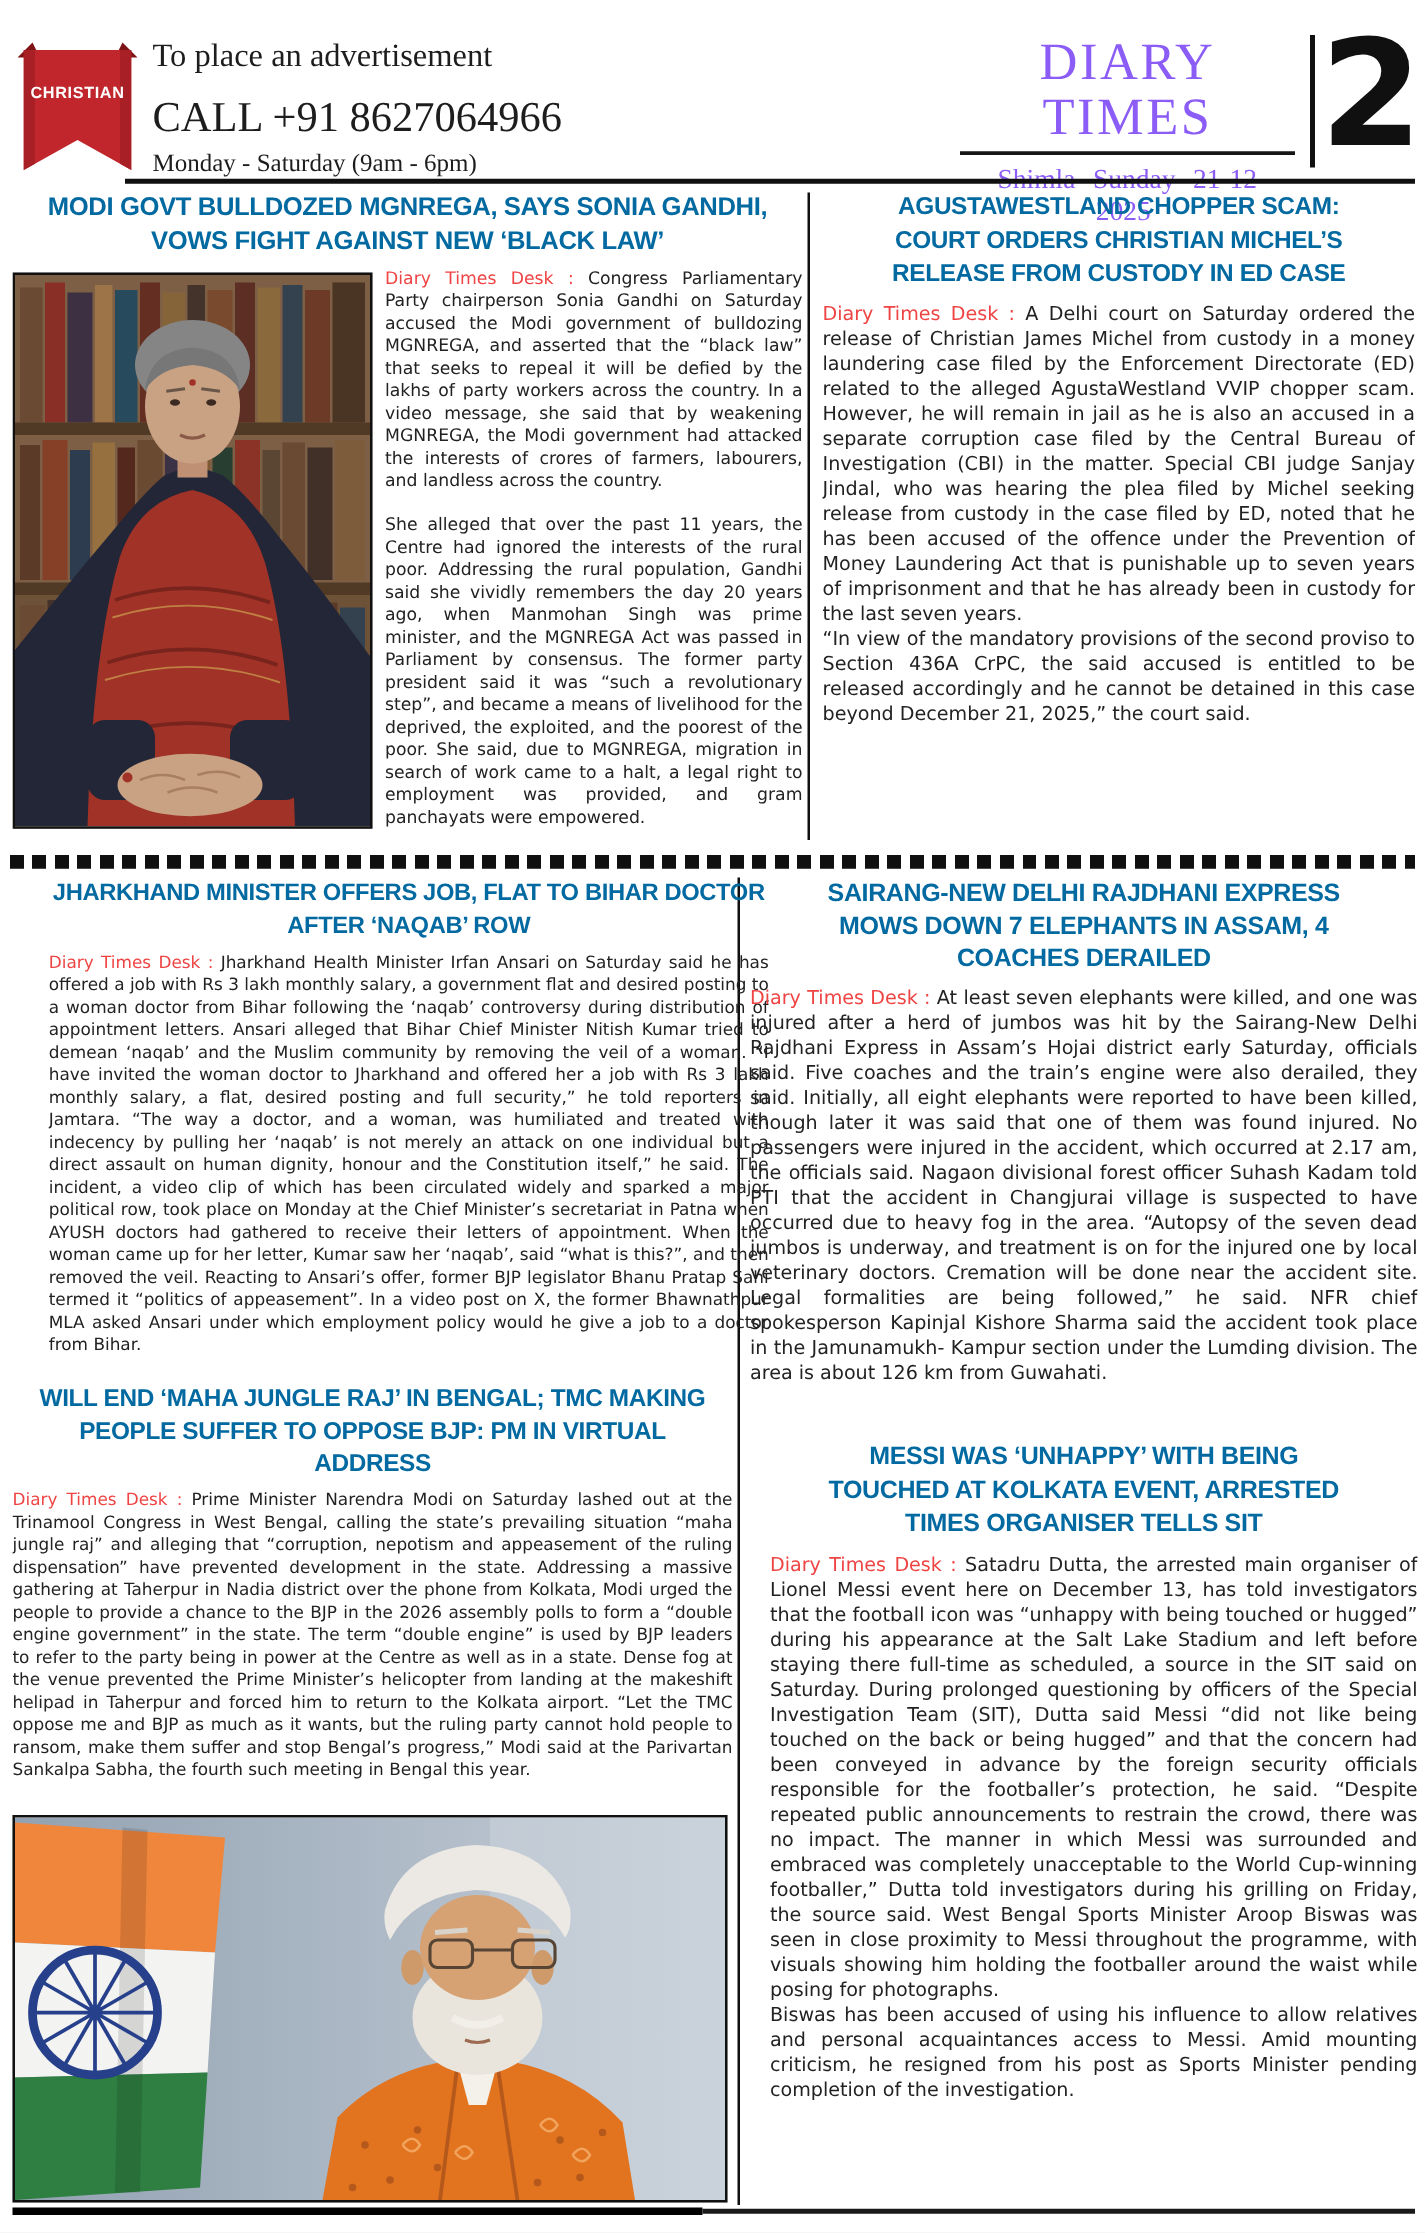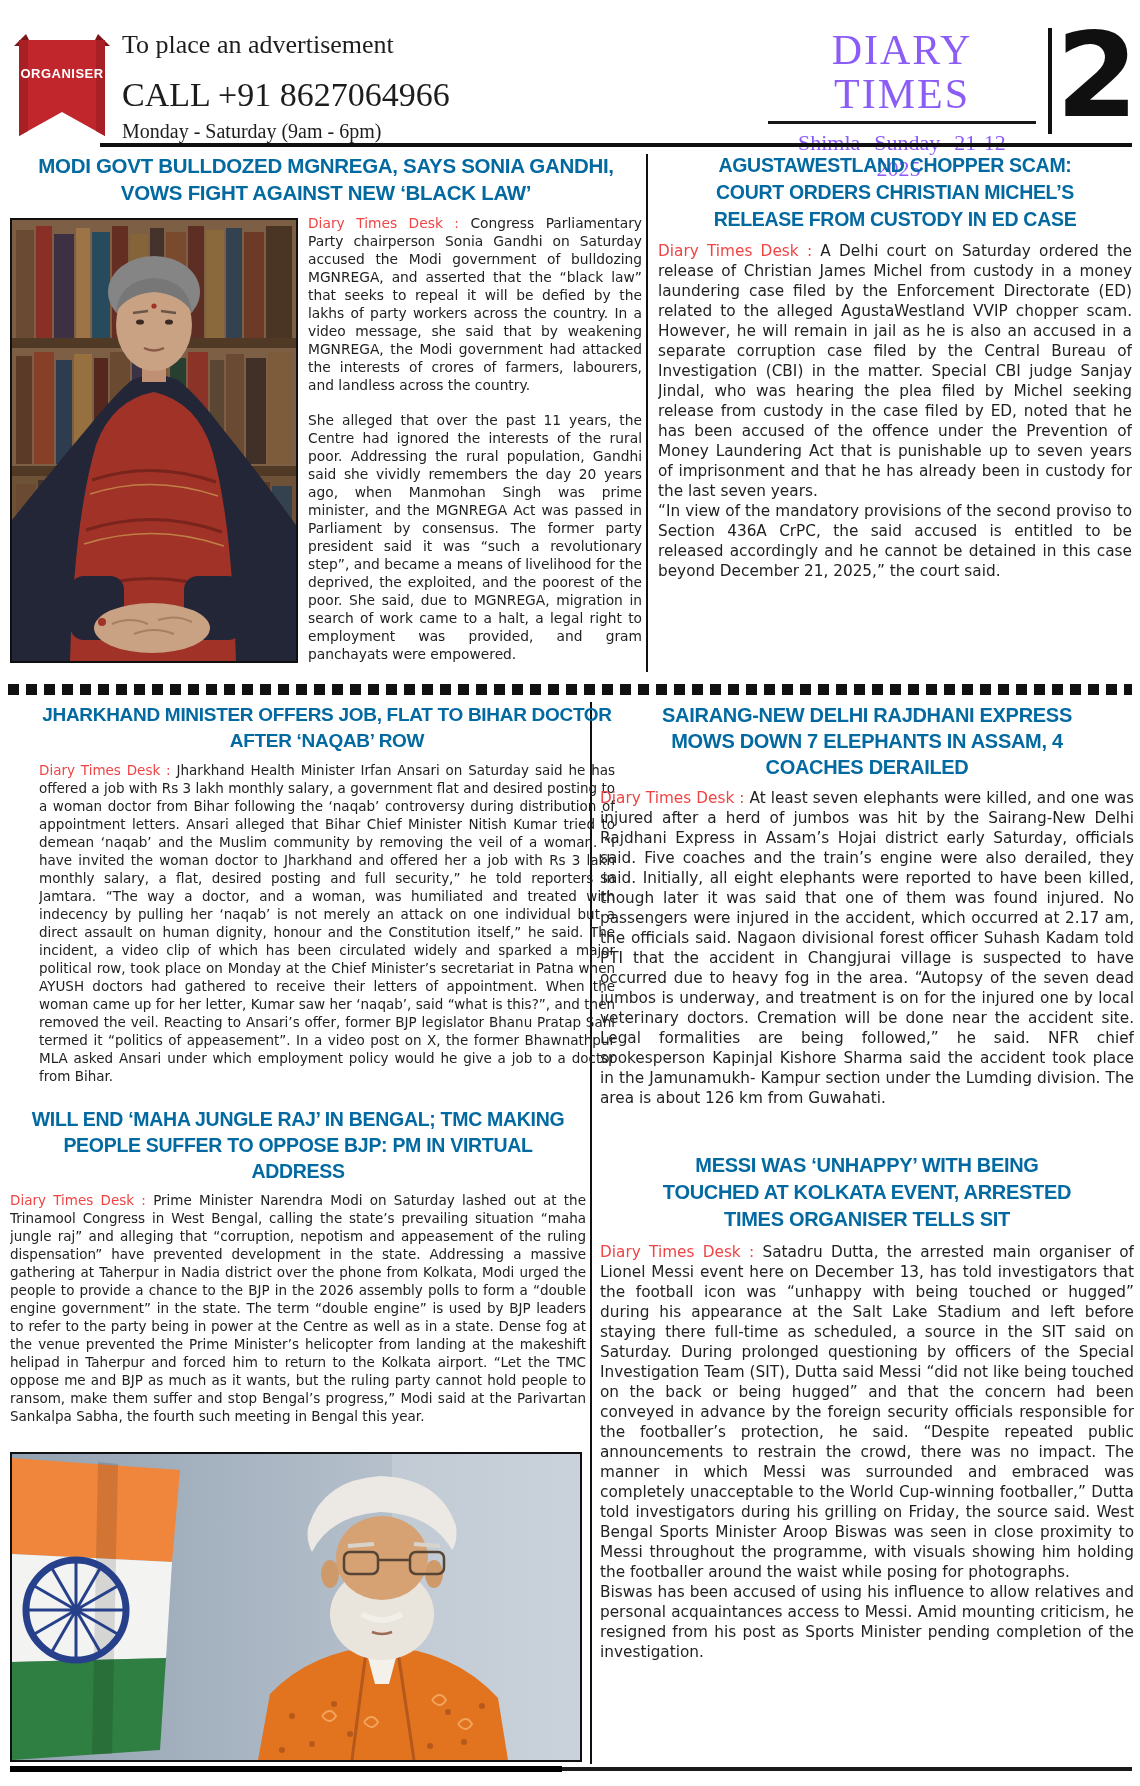--- a/index.html
+++ b/index.html
@@ -63,40 +63,40 @@
   .art-bengal { left:10px; top:1106px; width:576px; height:340px; }
   .art-bengal .hl { font-size:19.5px; line-height:26px; max-width:566px; }
   .art-bengal .body-text { margin-top:7px; font-size:13.5px; line-height:18px; }
   .photo-modi { position:absolute; left:10px; top:1452px; width:572px; height:310px; }
   .photo-modi svg { display:block; width:100%; height:100%; }
   .art-rajdhani { left:600px; top:702px; width:534px; height:446px; }
   .art-rajdhani .hl { font-size:20px; line-height:26px; max-width:440px; }
   .art-rajdhani .body-text { margin-top:8px; font-size:15.3px; line-height:20px; }
   .art-messi { left:600px; top:1152px; width:534px; height:612px; }
   .art-messi .hl { font-size:20px; line-height:27px; max-width:430px; }
-  .art-messi .body-text { margin-top:9px; font-size:15.3px; line-height:20px; }
+  .art-messi .body-text { margin-top:9px; font-size:15.3px; line-height:20px;margin-left:16px; }
   
   .footer-rule-left { position:absolute; left:10px; top:1766px; width:552px; height:6px; background:#000; }
   .footer-rule-right { position:absolute; left:562px; top:1767px; width:570px; height:4px; background:#1a1a1a; }
 </style>
 </head>
 <body>
 
 <div class="page">
 
   <div>
     <div class="ribbon">
       <svg viewBox="0 0 96 114" preserveAspectRatio="none">
         <polygon points="0,16 12,4 18,16" fill="#7e1418"></polygon>
         <polygon points="96,16 84,4 78,16" fill="#7e1418"></polygon>
         <polygon points="5,10 91,10 91,106 48,82 5,106" fill="#c0262c"></polygon>
         <polygon points="5,10 14,10 14,101 5,106" fill="#a81f25"></polygon>
         <polygon points="91,10 82,10 82,101 91,106" fill="#a81f25"></polygon>
       </svg>
-      <div class="ribbon-label">ORGANISER</div>
+      <div class="ribbon-label">CHRISTIAN</div>
     </div>
     <div class="ad-info">
       <div class="ad-line1">To place an advertisement</div>
       <div class="ad-line2">CALL +91 8627064966</div>
       <div class="ad-line3">Monday - Saturday (9am - 6pm)</div>
     </div>
     <div class="masthead">
       <div class="masthead-title">DIARY TIMES</div>
       <div class="masthead-rule"></div>
       <div class="masthead-dateline">

